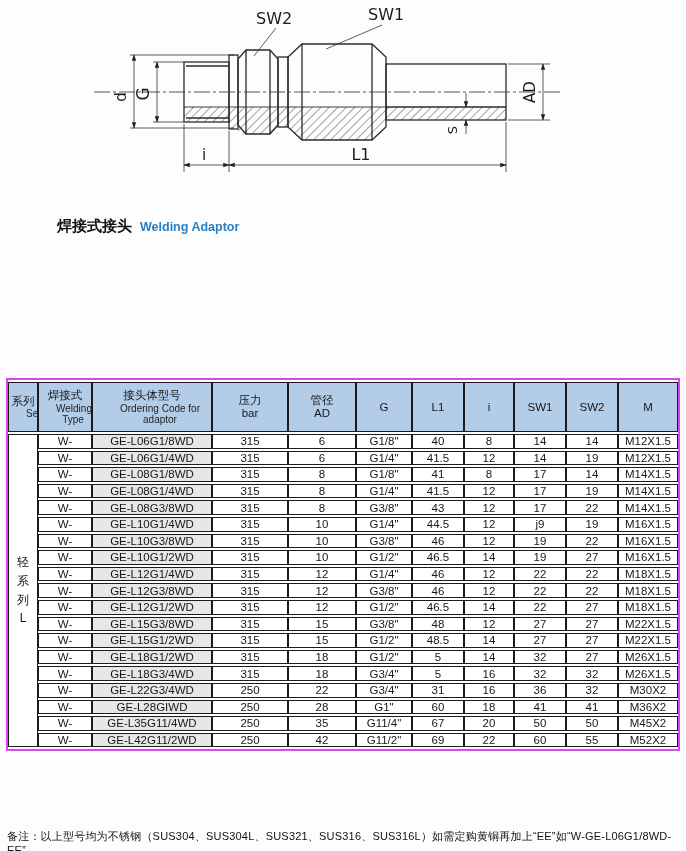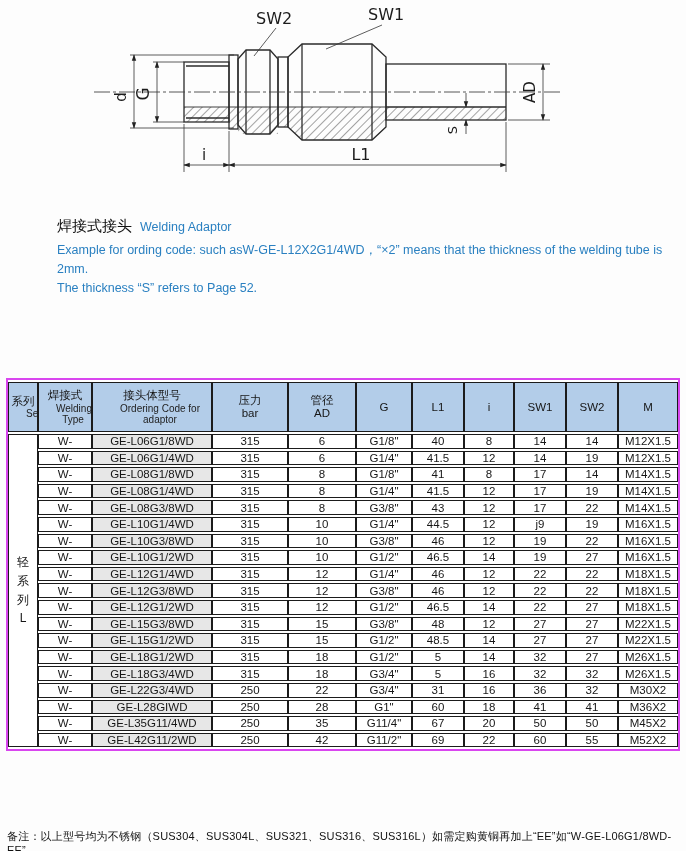--- a/index.html
+++ b/index.html
@@ -4,21 +4,21 @@
 <style>
   html,body { margin:0; padding:0; }
   body {
     width:686px; height:851px; background:#fdfdfd; position:relative; overflow:hidden;
     font-family:"Liberation Sans","DejaVu Sans",sans-serif; color:#161616;
   }
   
   #drawing { position:absolute; left:86px; top:2px; }
   
   #intro { position:absolute; left:57px; top:217px; width:625px; }
-  .title-line { font-size:15px; color:#111; }
+  .title-line { font-size:15px; color:#111;font-weight:bold; }
   .title-en { font-size:12.5px; color:var(--accent); margin-left:8px; }
   .order-zh { font-size:14.5px; color:#111; margin-top:7px; letter-spacing:.2px; }
   .order-en { font-size:12.5px; color:var(--accent); margin-top:5px; line-height:1.5; }
   
   #spec-table { position:absolute; left:6px; top:378px; }
   .tbl-wrap { border:2px solid #d946ef; background:#fff; }
   table { border-collapse:separate; border-spacing:0 2px; table-layout:fixed; width:670px; }
   th,td { border:1px solid #1b1b1b; text-align:center; vertical-align:middle; padding:0 1px; overflow:hidden; }
   th { background:var(--head-bg); font-weight:normal; height:48px; }
   td { height:12.6px; font-size:11.5px; background:#fff; }
@@ -105,24 +105,20 @@
       <text x="371" y="128" font-size="13" transform="rotate(-90 371 128)" text-anchor="middle">S</text>
       <text x="118" y="158" font-size="15" text-anchor="middle">i</text>
       <text x="275" y="158" font-size="16" text-anchor="middle">L1</text>
     </g>
   </svg>
 </div>
 
 <div id="intro">
   <div class="title-line">
     <span>焊接式接头</span><span class="title-en">Welding Adaptor</span>
-  </div>
-  <div class="order-en">
-    <div>Example for ording code: such asW-GE-L12X2G1/4WD，“×2” means that the thickness of the welding tube is 2mm.</div>
-    <div>The thickness “S” refers to Page 52.</div>
   </div>
 </div>
 
 <div id="spec-table">
   <div class="tbl-wrap">
     <table>
       <colgroup>
         <col style="width:30px">
           <col style="width:54px">
           <col style="width:120px">

